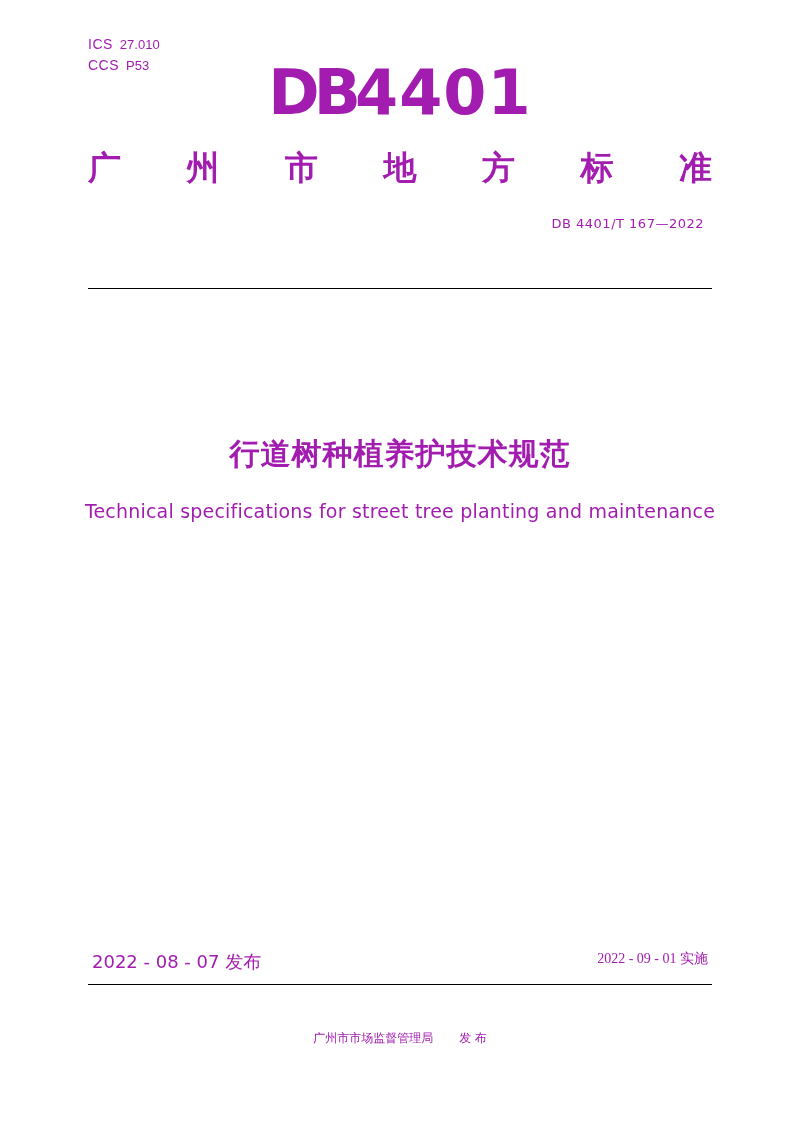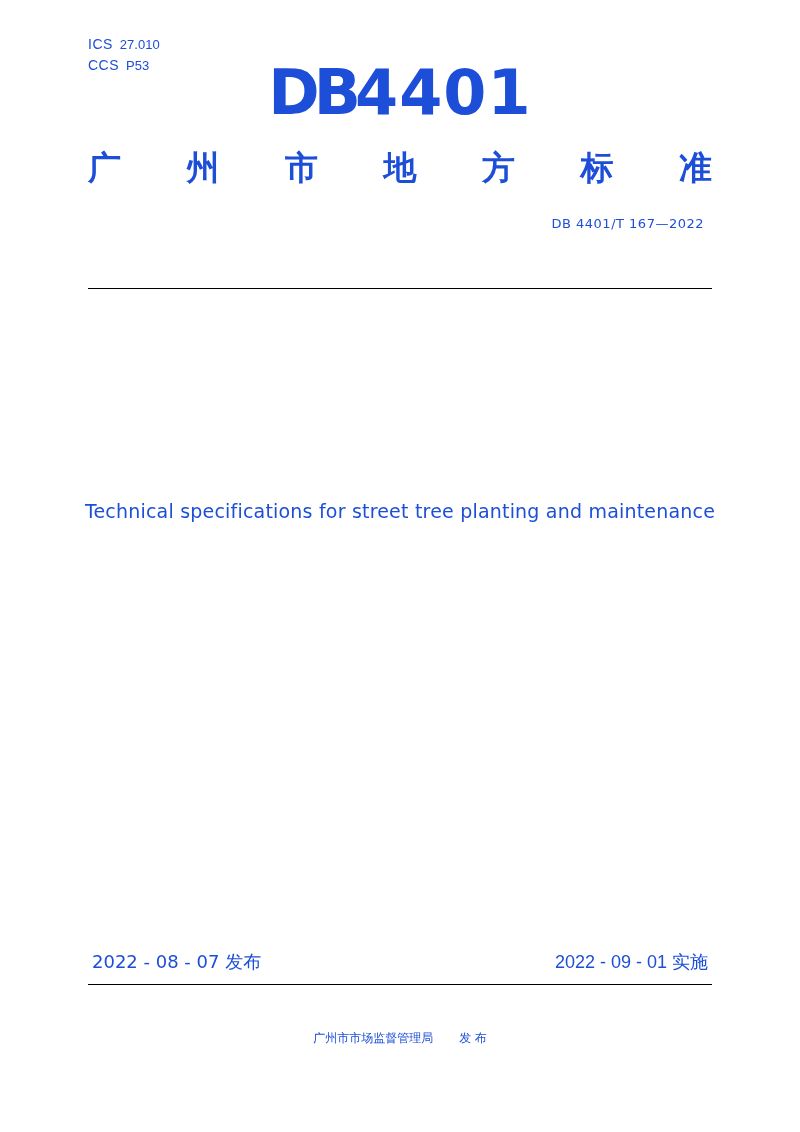--- a/index.html
+++ b/index.html
@@ -6,21 +6,21 @@
     margin: 0;
     padding: 0;
     background: #ffffff;
   }
   .page {
     position: relative;
     width: 800px;
     height: 1108px;
     background: #ffffff;
     font-family: "Liberation Sans", sans-serif;
-    color: #1d4ed8;
+    color: #a21caf;
     overflow: hidden;
   }
 
   
   .codes {
     position: absolute;
     left: 88px;
     top: 34px;
     line-height: 1.45;
   }
@@ -129,22 +129,22 @@
     position: absolute;
     left: 92px;
     top: 950px;
     font-size: 18px;
     font-family: "DejaVu Sans", sans-serif;
   }
   .date-effective {
     position: absolute;
     right: 92px;
     top: 950px;
-    font-size: 18px;
-    font-family: Liberation Sans, sans-serif;
+    font-size: 14px;
+    font-family: Liberation Serif, serif;
   }
 
   
   .publisher {
     position: absolute;
     left: 0;
     right: 0;
     top: 1030px;
     text-align: center;
     font-size: 12px;
@@ -179,20 +179,21 @@
     <span>地</span>
     <span>方</span>
     <span>标</span>
     <span>准</span>
   </div>
 
   <div class="std-number">DB 4401/T 167—2022</div>
 
   <div class="rule-top"></div>
 
+  <div class="doc-title-cn">行道树种植养护技术规范</div>
   <div class="doc-title-en">Technical specifications for street tree planting and maintenance</div>
 
   <div class="rule-bottom"></div>
 
   <div class="date-issue">2022 - 08 - 07 发布</div>
   <div class="date-effective">2022 - 09 - 01 实施</div>
 
   <div class="publisher">
     <span>广州市市场监督管理局</span><span class="gap"></span><span>发 布</span>
   </div>

